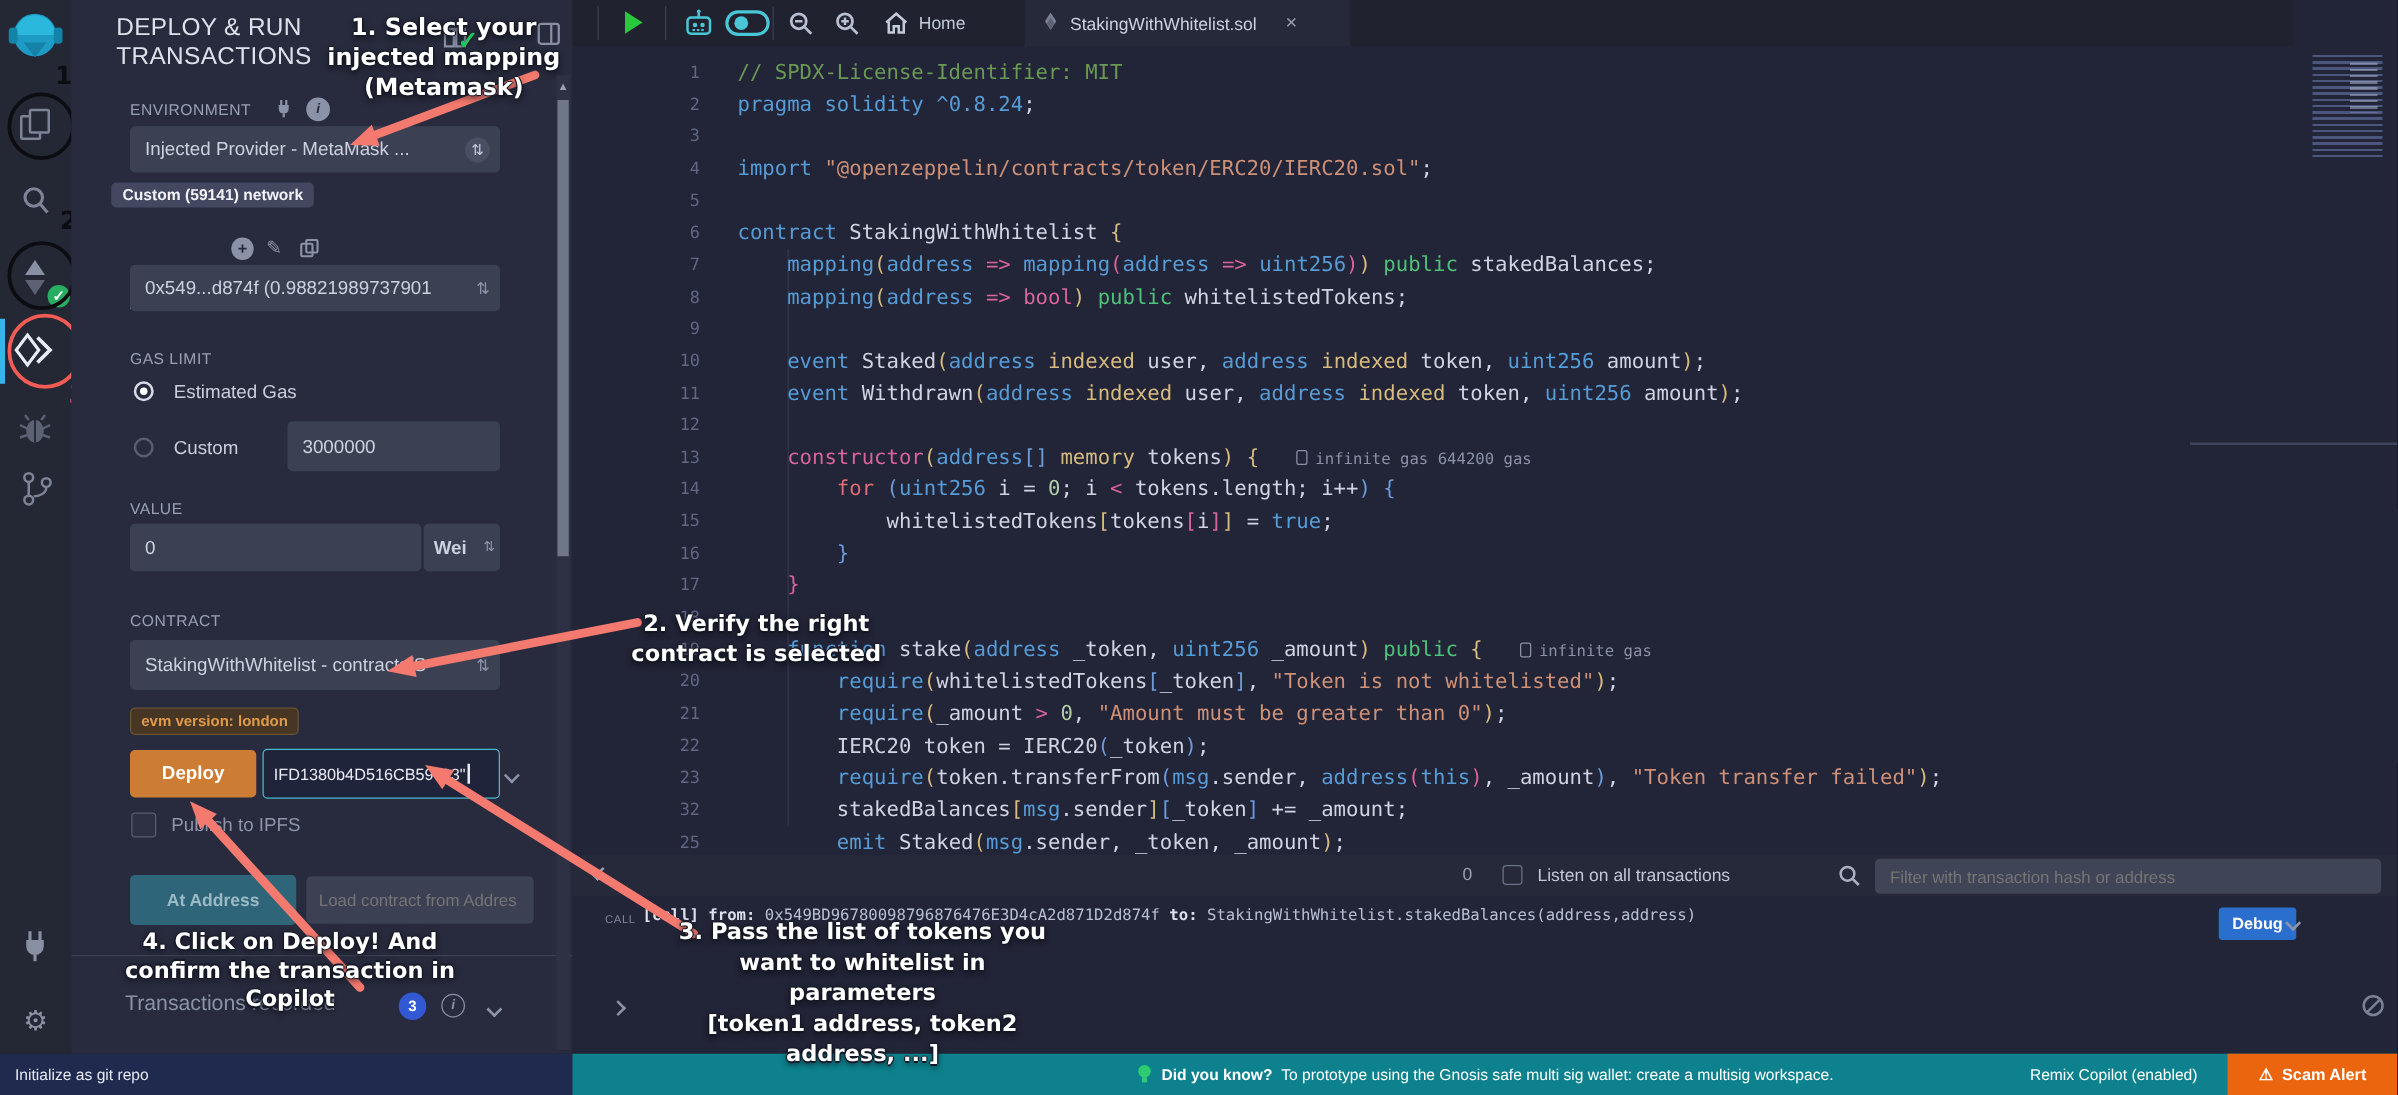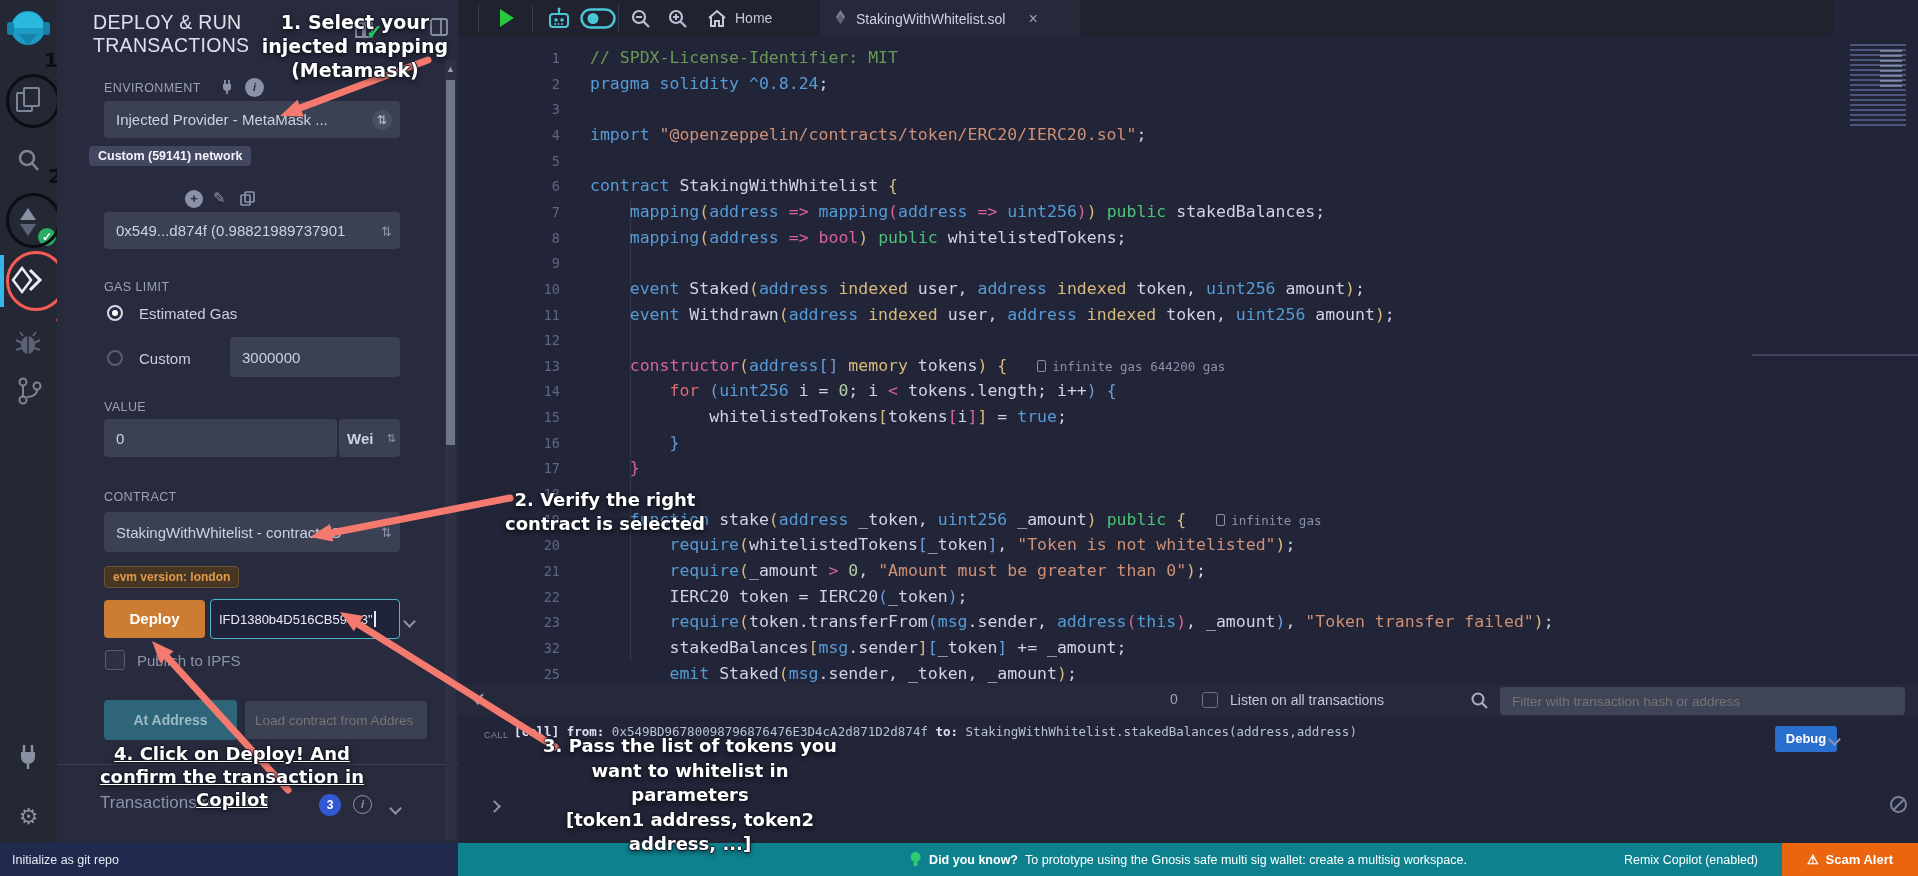--- a/index.html
+++ b/index.html
@@ -538,19 +538,19 @@
   <div class="note" style="left:495px; top:488px; width:220px; font-size:18px; line-height:24px;">
     <div>2. Verify the right</div>
       <div>contract is selected</div>
   </div>
   <div class="note" style="left:530px; top:734px; width:320px; font-size:18px; line-height:24.5px;">
     <div>3. Pass the list of tokens you</div>
       <div>want to whitelist in parameters</div>
     <div>[token1 address, token2</div>
       <div>address, ...]</div>
   </div>
-  <div class="note" style="left:92px; top:742px; width:280px; font-size:18px; line-height:23px;text-decoration:underline;">
+  <div class="note" style="left:92px; top:742px; width:280px; font-size:18px; line-height:23px;">
     <div>4. Click on Deploy! And</div>
       <div>confirm the transaction in</div>
       <div>Copilot</div>
   </div>
 
 </div>
 
 </body></html>

